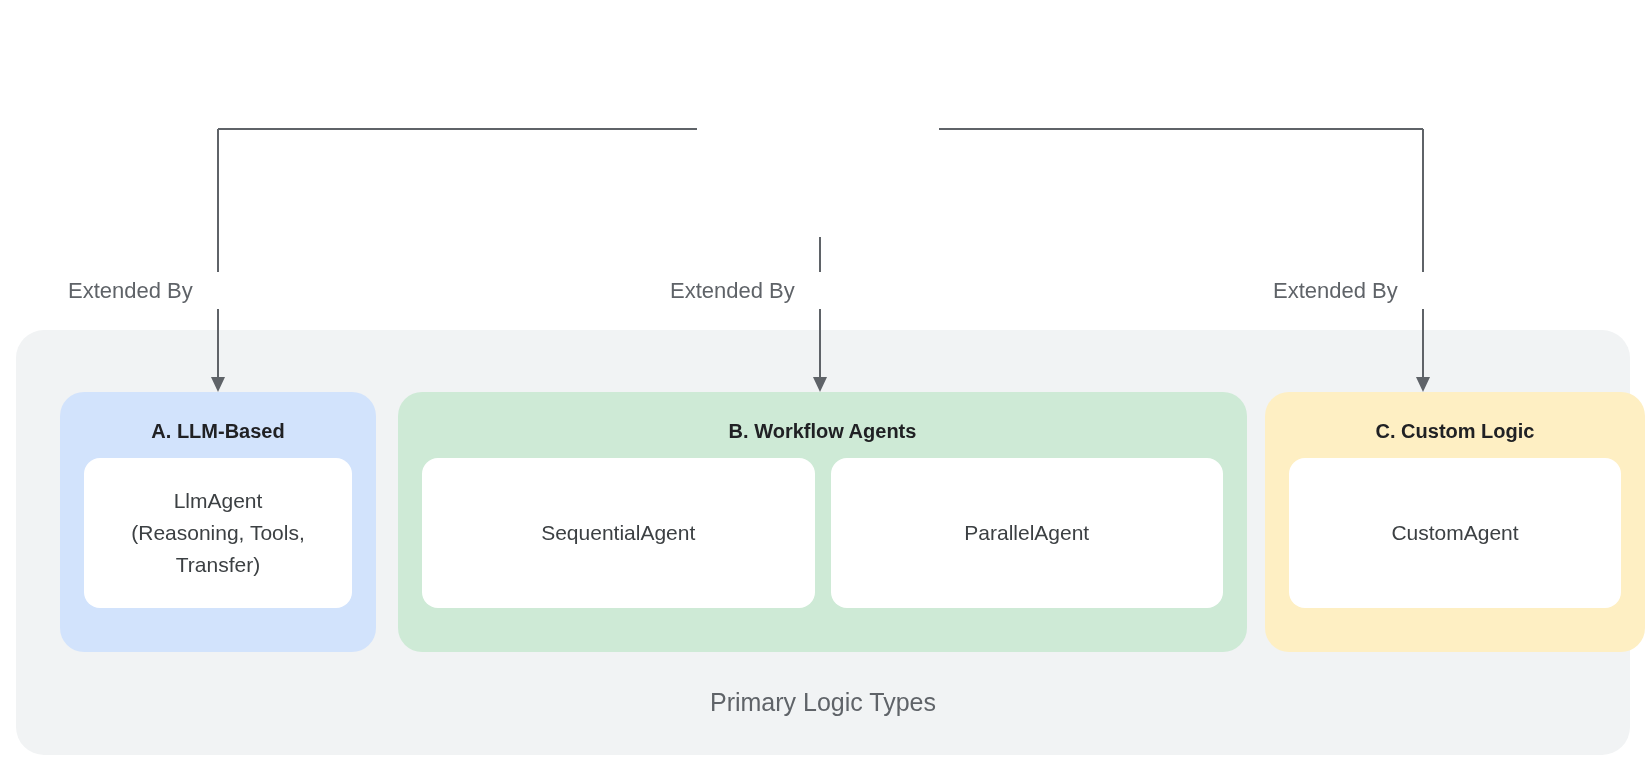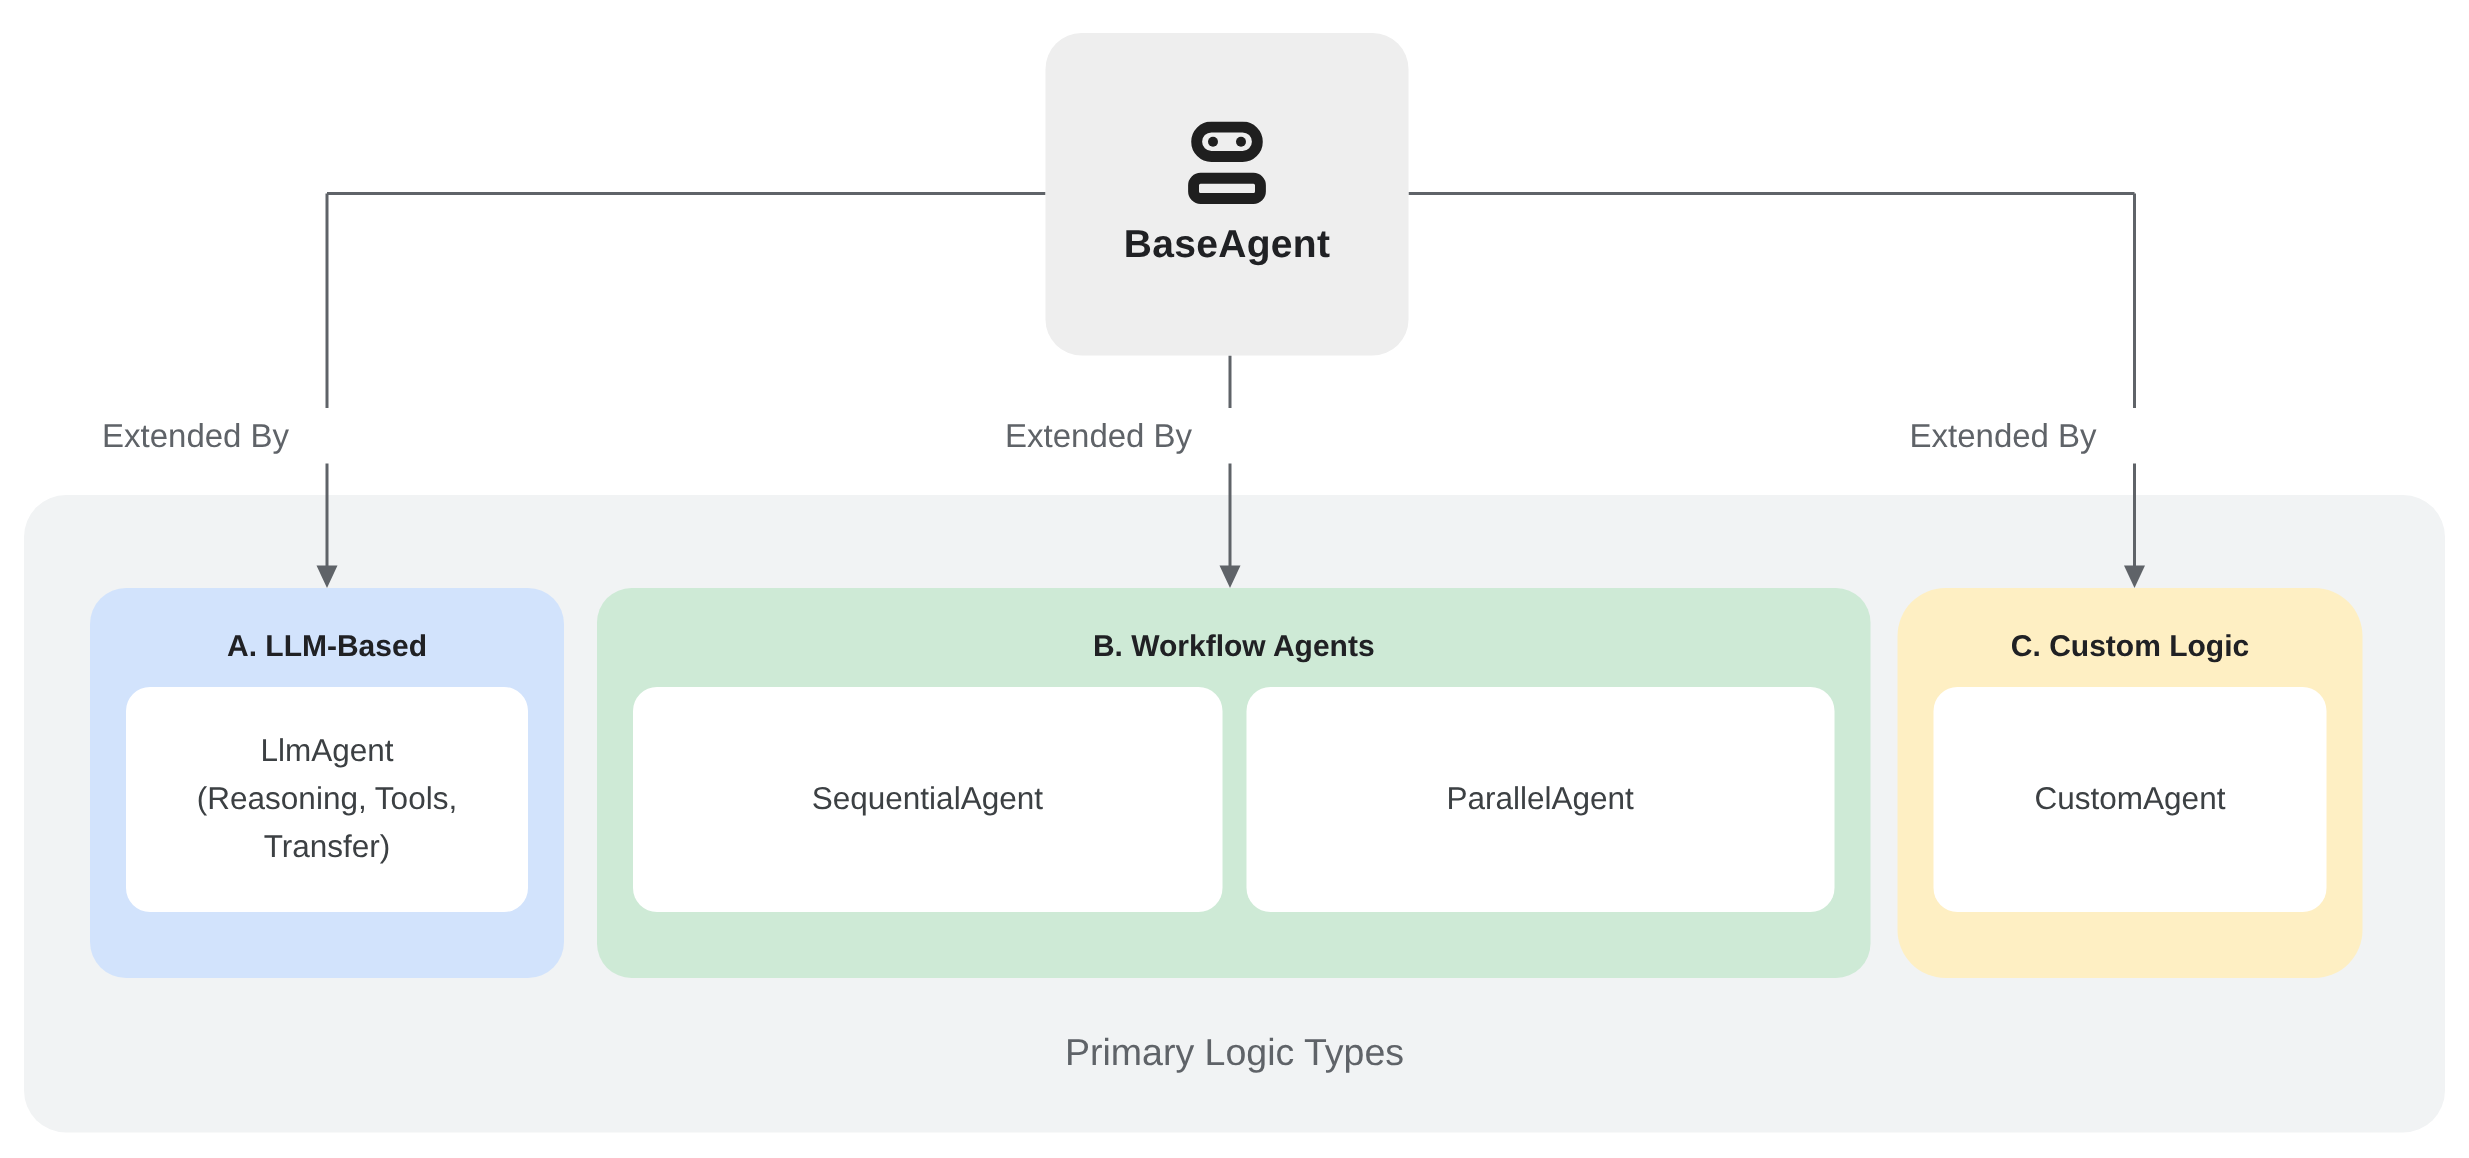--- a/index.html
+++ b/index.html
@@ -65,22 +65,22 @@
   }
   .group {
     position: absolute;
     top: 62px;
     height: 260px;
     border-radius: 24px;
     padding: 24px 24px 0;
     box-sizing: border-box;
   }
   .group.llm      { left: 44px;   width: 316px; background: #d2e3fc; }
-  .group.workflow { left: 382px;  width: 849px; background: #ceead6; border-radius: 23px; }
-  .group.custom   { left: 1249px; width: 310px; background: #feefc3; border-radius: 32px; }
+  .group.workflow { left: 382px;  width: 849px; background: #ceead6; }
+  .group.custom   { left: 1249px; width: 380px; background: #feefc3; }
   .group-title {
     text-align: center;
     font-size: 20px;
     font-weight: 600;
     line-height: 30px;
     color: #202124;
   }
   .cards {
     display: flex;
     gap: 16px;
@@ -125,29 +125,20 @@
 
     <path d="M 820 237 V 272"></path>
     <path d="M 820 309 V 379"></path>
     <polygon points="813,377 827,377 820,392"></polygon>
 
     <path d="M 1423 129 V 272"></path>
     <path d="M 1423 309 V 379"></path>
     <polygon points="1416,377 1430,377 1423,392"></polygon>
   </svg>
 
-  <div class="base-node">
-    <svg class="robot" width="54" height="56" viewBox="0 0 52 54" xmlns="http://www.w3.org/2000/svg">
-      <rect x="6.5" y="3.5" width="39" height="19" rx="9.5" fill="none" stroke="#1f1f1f" stroke-width="7"></rect>
-      <circle cx="17" cy="13" r="3.2" fill="#1f1f1f"></circle>
-      <circle cx="35" cy="13" r="3.2" fill="#1f1f1f"></circle>
-      <rect x="4.5" y="36.5" width="43" height="13" rx="4.5" fill="none" stroke="#1f1f1f" stroke-width="7"></rect>
-    </svg>
-    <div class="base-label">BaseAgent</div>
-  </div>
 
   <div class="edge-label left">Extended By</div>
   <div class="edge-label middle">Extended By</div>
   <div class="edge-label right">Extended By</div>
 
   <div class="container-box">
 
     <div class="group llm">
       <div class="group-title">A. LLM-Based</div>
       <div class="cards">

